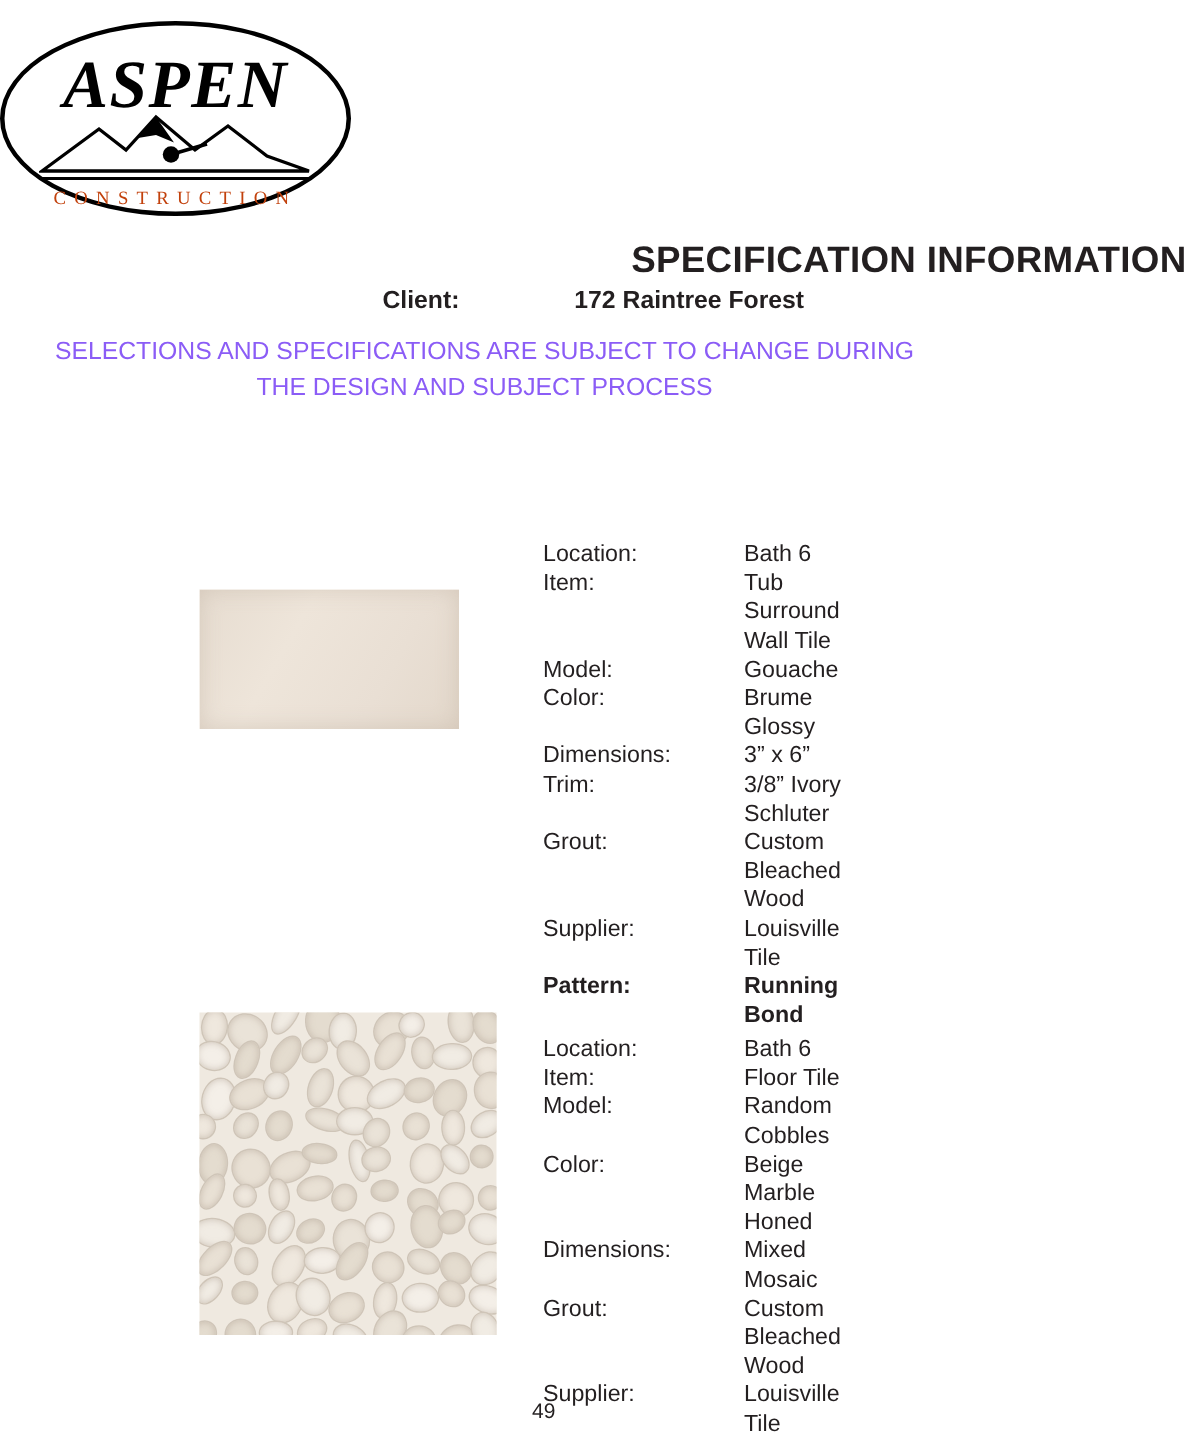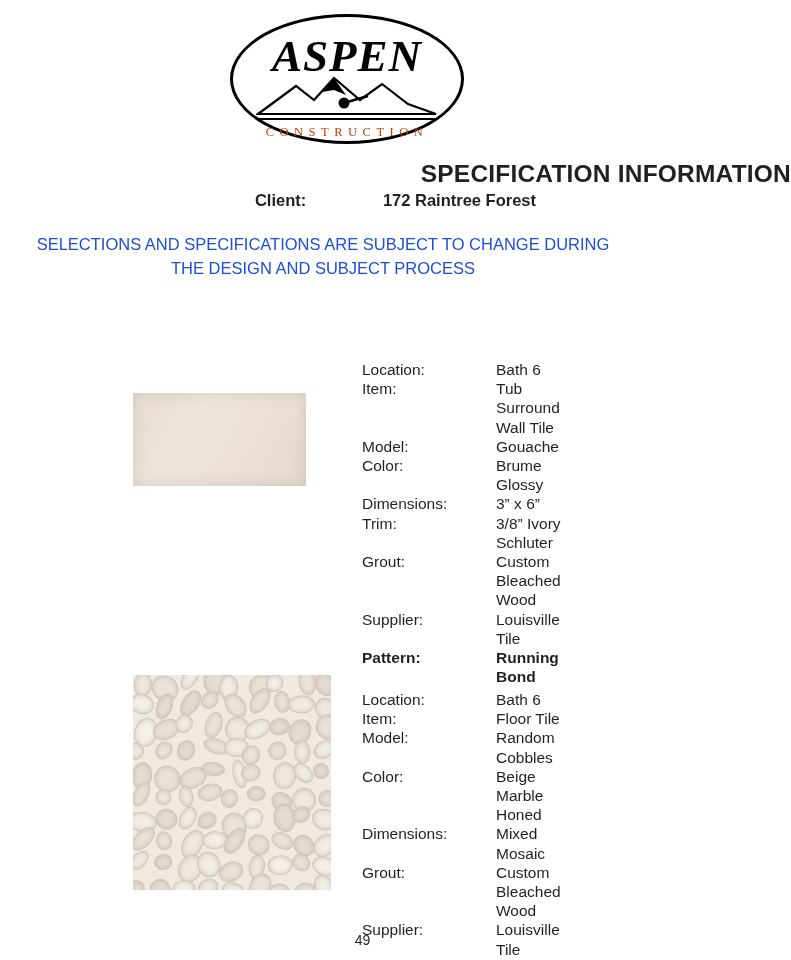--- a/index.html
+++ b/index.html
@@ -16,21 +16,20 @@
     overflow: hidden;
   }
 
   
   .logo-wrap {
     position: absolute;
     top: 14px;
     left: 0;
     width: 694px;
     display: flex;
-    justify-content: center;
   }
   .logo {
     position: relative;
     width: 234px;
     height: 130px;
   }
   .logo-oval {
     position: absolute;
     inset: 0;
     border: 3px solid #000;
@@ -96,25 +95,25 @@
     width: 791px;
     text-align: center;
     font-size: 16.5px;
     font-weight: bold;
   }
   .client-label { display: inline-block; }
   .client-value { display: inline-block; margin-left: 72px; }
 
   .disclaimer {
     position: absolute;
-    top: 232px;
+    top: 222px;
     left: 0;
     width: 646px;
     text-align: center;
-    color: #1d4ed8;
+    color: #8b5cf6;
     font-size: 16.5px;
     line-height: 24px;
   }
 
   
   .spec-block { position: absolute; }
   .spec-block.one { top: 360px; left: 0; }
   .spec-block.two { top: 690px; left: 0; }
 
   .swatch {

